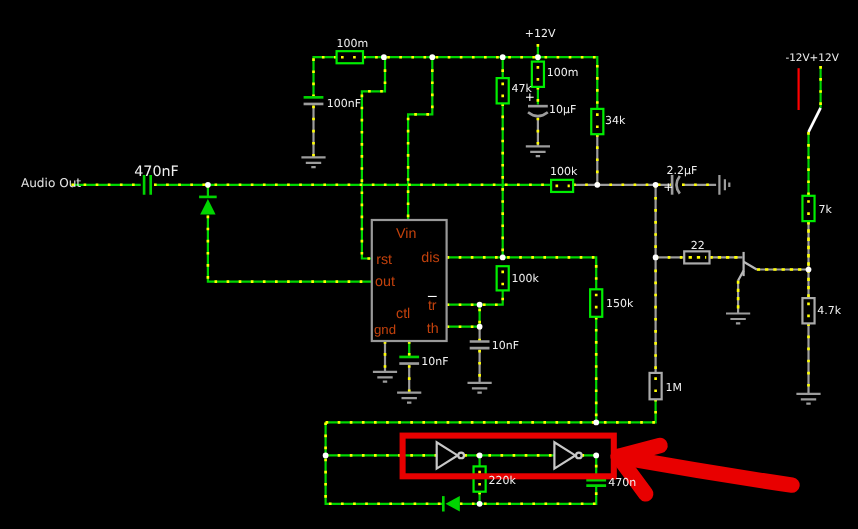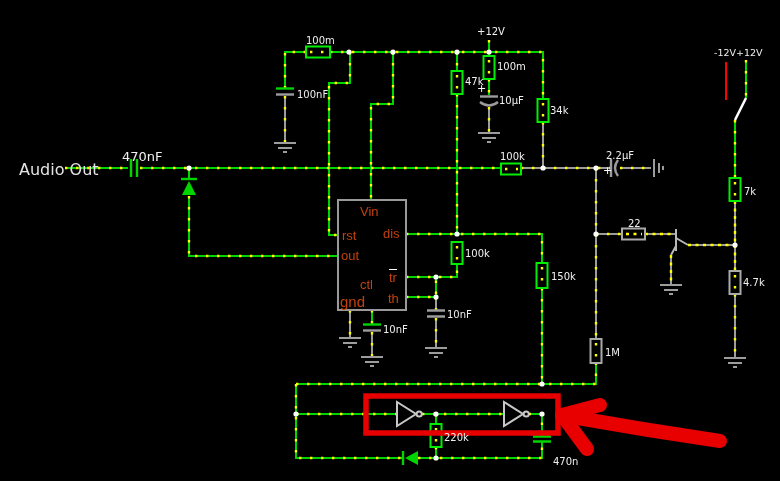--- a/index.html
+++ b/index.html
@@ -274,21 +274,21 @@
   <g>
     <rect class="anno" x="366" y="396" width="192" height="37" stroke-width="5.5"></rect>
     <g stroke="#e80000" stroke-width="14" stroke-linecap="round" fill="none">
       <path d="M720,441 Q645,430 572,417"></path>
       <path d="M562,415 L600,405"></path>
       <path d="M562,415 L587,449"></path>
     </g>
   </g>
 </svg>
 
-<span class="lbl" style="left:19px;top:161px;font-size:16px;color:#e4e4e4">Audio Out</span>
+<span class="lbl" style="left:19px;top:161px;font-size:11px;color:#e4e4e4">Audio Out</span>
 <span class="lbl" style="left:122px;top:150px;font-size:13px">470nF</span>
 <span class="lbl" style="left:306px;top:35px">100m</span>
 <span class="lbl" style="left:297px;top:89px">100nF</span>
 <span class="lbl" style="left:477px;top:26px">+12V</span>
 <span class="lbl" style="left:465px;top:76px">47k</span>
 <span class="lbl" style="left:497px;top:61px">100m</span>
 <span class="lbl" style="left:499px;top:95px">10µF</span>
 <span class="lbl" style="left:550px;top:105px">34k</span>
 <span class="lbl" style="left:500px;top:151px">100k</span>
 <span class="lbl" style="left:606px;top:150px">2.2µF</span>
@@ -296,26 +296,26 @@
 <span class="lbl" style="left:736px;top:48px;font-size:9.5px">+12V</span>
 <span class="lbl" style="left:744px;top:186px">7k</span>
 <span class="lbl" style="left:628px;top:218px">22</span>
 <span class="lbl" style="left:743px;top:277px">4.7k</span>
 <span class="lbl" style="left:465px;top:248px">100k</span>
 <span class="lbl" style="left:551px;top:271px">150k</span>
 <span class="lbl" style="left:605px;top:347px">1M</span>
 <span class="lbl" style="left:383px;top:324px">10nF</span>
 <span class="lbl" style="left:447px;top:309px">10nF</span>
 <span class="lbl" style="left:444px;top:432px">220k</span>
-<span class="lbl" style="left:553px;top:456px">470n</span>
+<span class="lbl" style="left:553px;top:434px">470n</span>
 <span class="lbl" style="left:477px;top:83px;font-size:11px;color:#fff">+</span>
 <span class="lbl" style="left:603px;top:165px;font-size:11px;color:#fff">+</span>
 
 <span class="chiplbl" style="left:360px;top:205px">Vin</span>
 <span class="chiplbl" style="left:342px;top:229px">rst</span>
 <span class="chiplbl" style="left:341px;top:249px">out</span>
 <span class="chiplbl" style="left:383px;top:227px">dis</span>
 <span class="chiplbl overline" style="left:389px;top:269px">tr</span>
 <span class="chiplbl" style="left:388px;top:292px">th</span>
 <span class="chiplbl" style="left:360px;top:278px">ctl</span>
-<span class="chiplbl" style="left:340px;top:294px;font-size:15px">gnd</span>
+<span class="chiplbl" style="left:340px;top:294px;font-size:12px">gnd</span>
 
 </div>
 
 </body></html>

